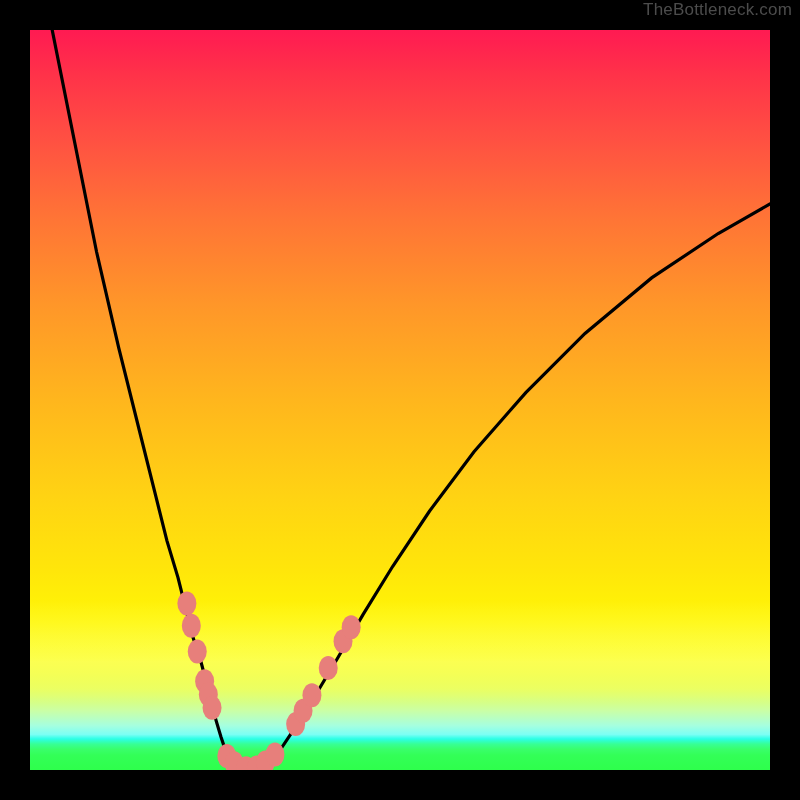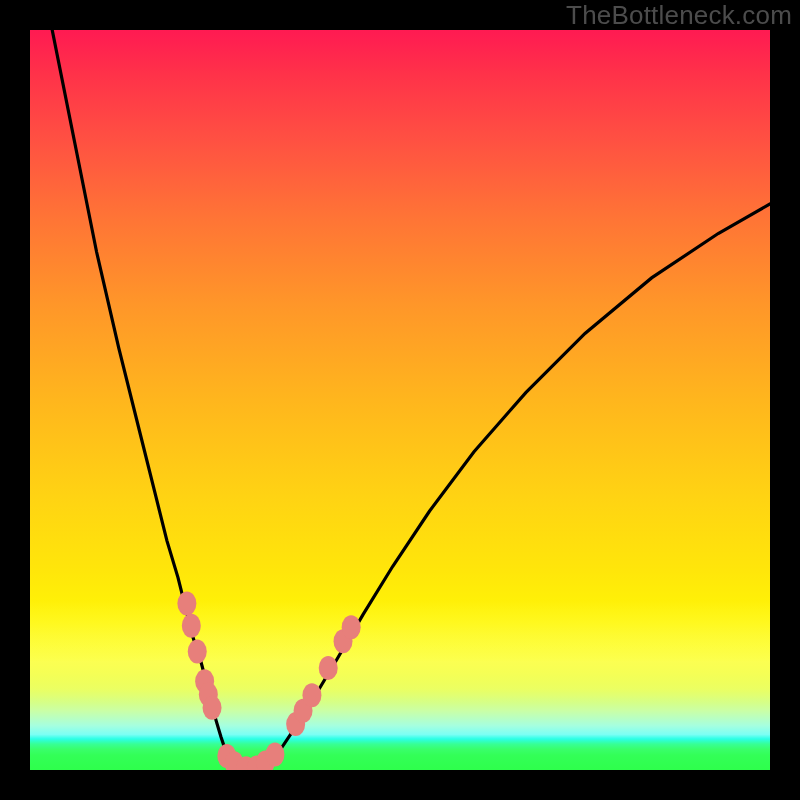--- a/index.html
+++ b/index.html
@@ -61,21 +61,21 @@
       rgba(255,255,170,0.25) 35%,
       rgba(255,255,190,0.35) 60%,
       rgba(255,255,170,0) 100%
     );
   }
   .watermark {
     position: absolute;
     top: 0;
     right: 8px;
     color: #4c4c4c;
-    font-size: 26px;
+    font-size: 17px;
     font-weight: 400;
     letter-spacing: 0.2px;
     user-select: none;
   }
   svg {
     position: absolute;
     inset: 0;
   }
   .curve {
     fill: none;

